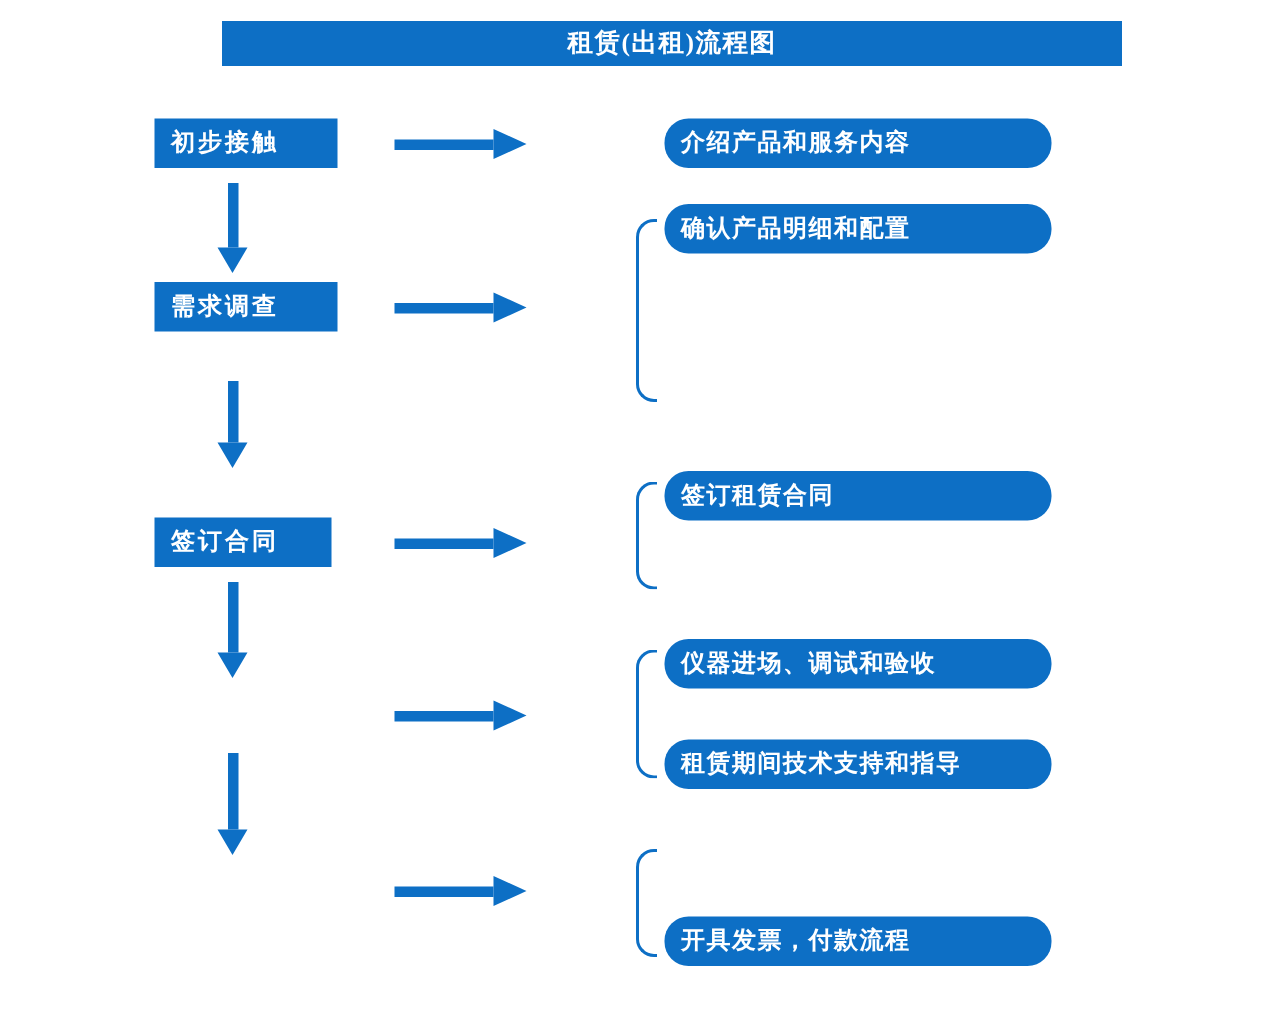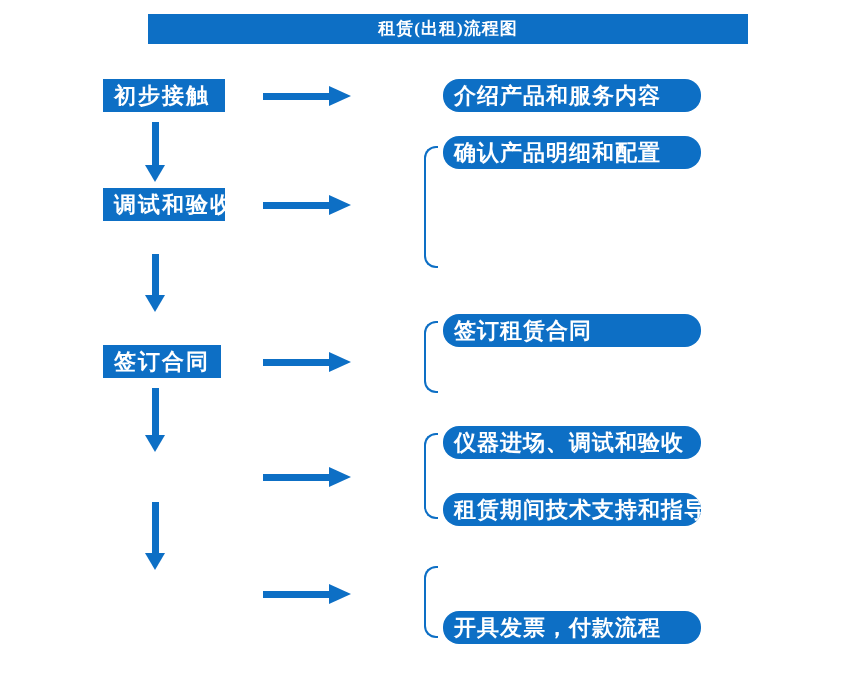--- a/index.html
+++ b/index.html
@@ -12,21 +12,21 @@
   }
   .title-bar {
     position:absolute; left:100px; top:14px; width:600px; height:30px;
     background:var(--primary); color:var(--text-on-primary);
     font-size:17px; font-weight:bold; text-align:center; line-height:30px;
     letter-spacing:1px;
     margin-left:48px;
   }
   .box {
     position:absolute; height:33px; background:var(--primary);
-    color:var(--text-on-primary); font-size:22px; font-weight:bold;
+    color:var(--text-on-primary); font-size:16px; font-weight:bold;
     line-height:33px; padding-left:11px; letter-spacing:2px;
     white-space:nowrap; overflow:hidden;
   }
   .left-box  { left:103px; width:122px; }
   .left-box.narrow { width:118px; }
   .right-box { left:443px; width:258px; letter-spacing:1px;border-radius:16px; }
   
   .h-arrow { position:absolute; left:263px; height:20px; display:flex; align-items:center; }
   .h-arrow .shaft { width:66px; height:7px; background:var(--primary); }
   .h-arrow .head  { width:0; height:0; border-left:22px solid var(--primary);
@@ -43,21 +43,21 @@
              border-top-left-radius:12px; border-bottom-left-radius:12px; }
 </style>
 </head>
 <body>
 
 <div class="canvas">
 
   <div class="title-bar">租赁(出租)流程图</div>
 
   <div class="box left-box" style="top:79px">初步接触</div>
-  <div class="box left-box" style="top:188px">调试和验收</div>
+  <div class="box left-box" style="top:188px">需求调查</div>
   <div class="box left-box narrow" style="top:345px">签订合同</div>
 
   <div class="v-arrow" style="top:122px;height:60px">
       <div class="shaft"></div>
       <div class="head"></div>
     </div>
   <div class="v-arrow" style="top:254px;height:58px">
       <div class="shaft"></div>
       <div class="head"></div>
     </div>

